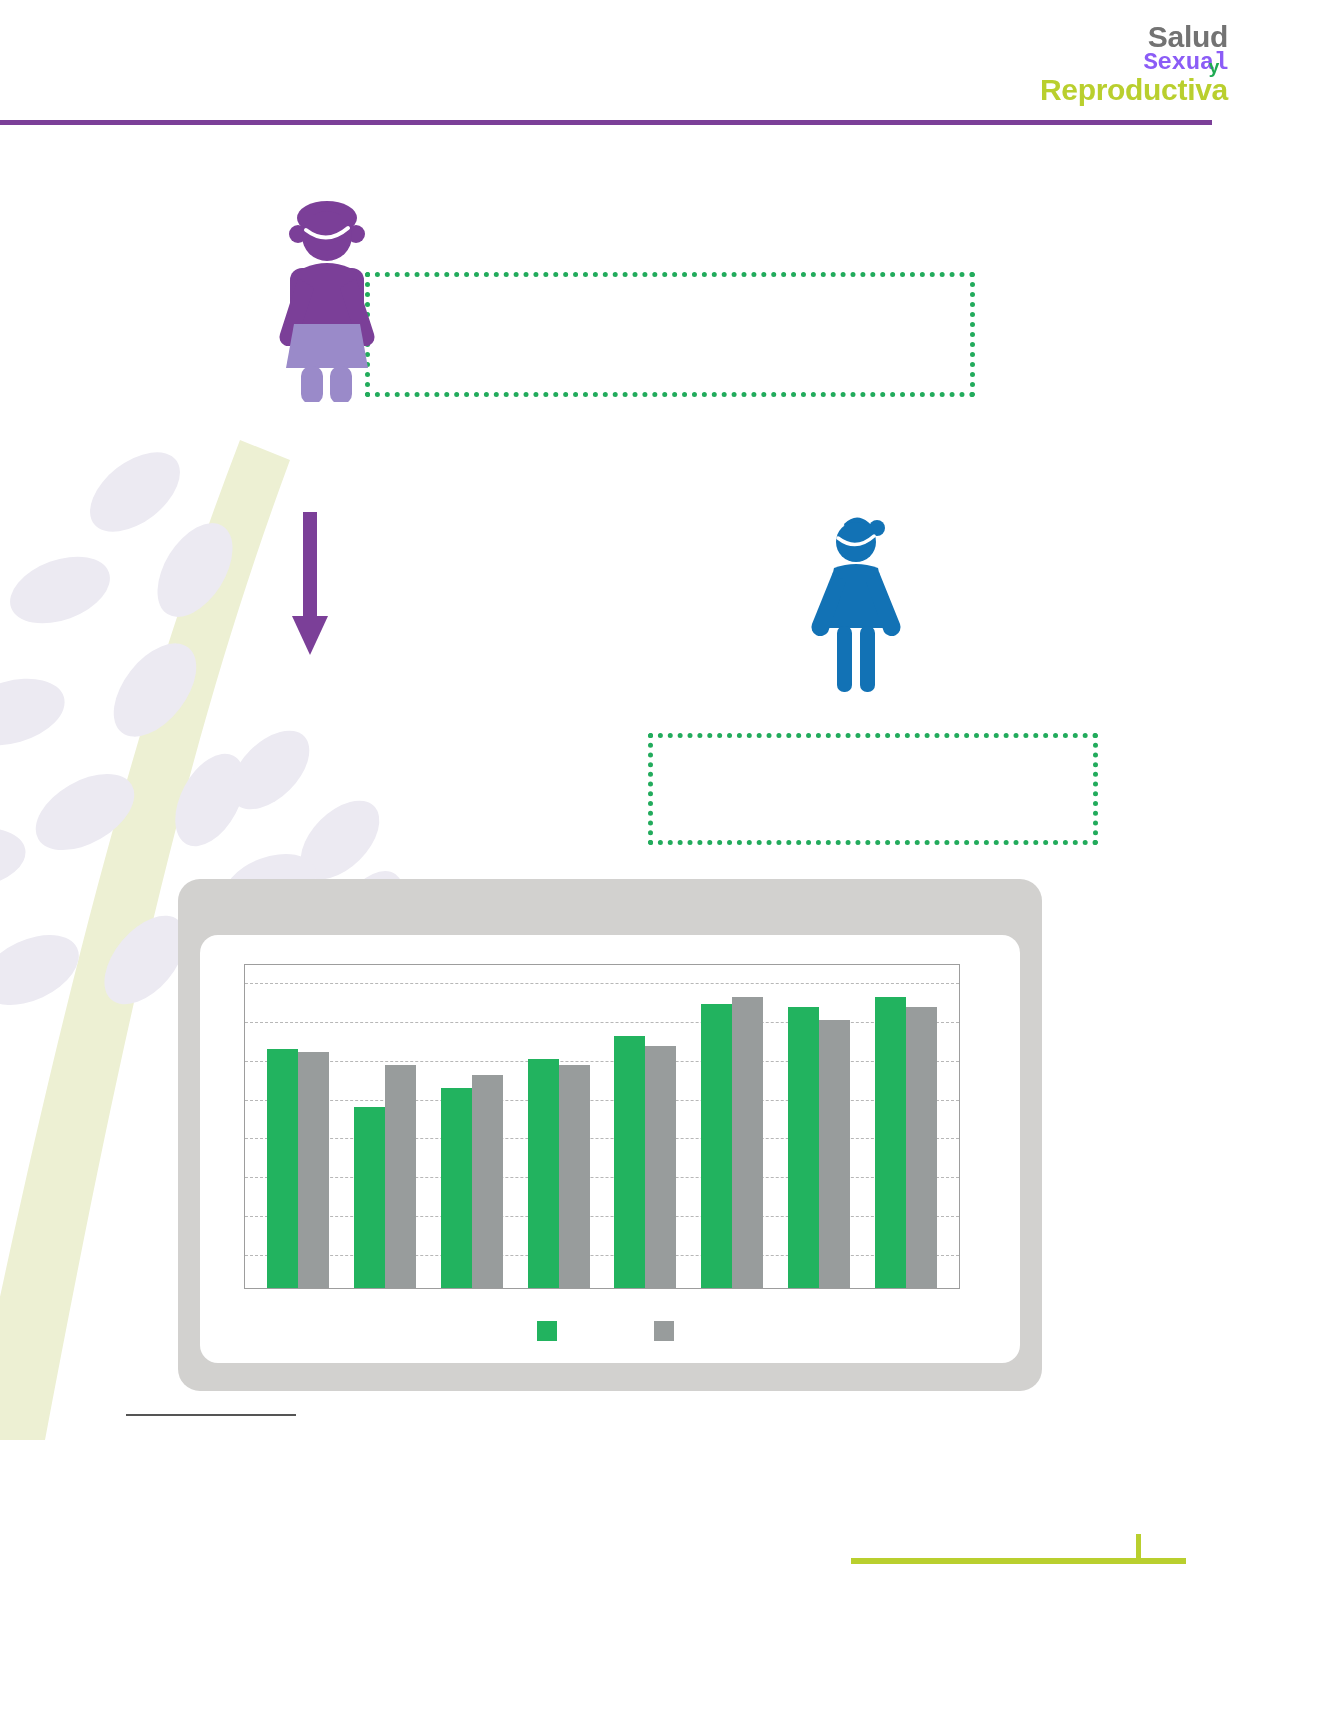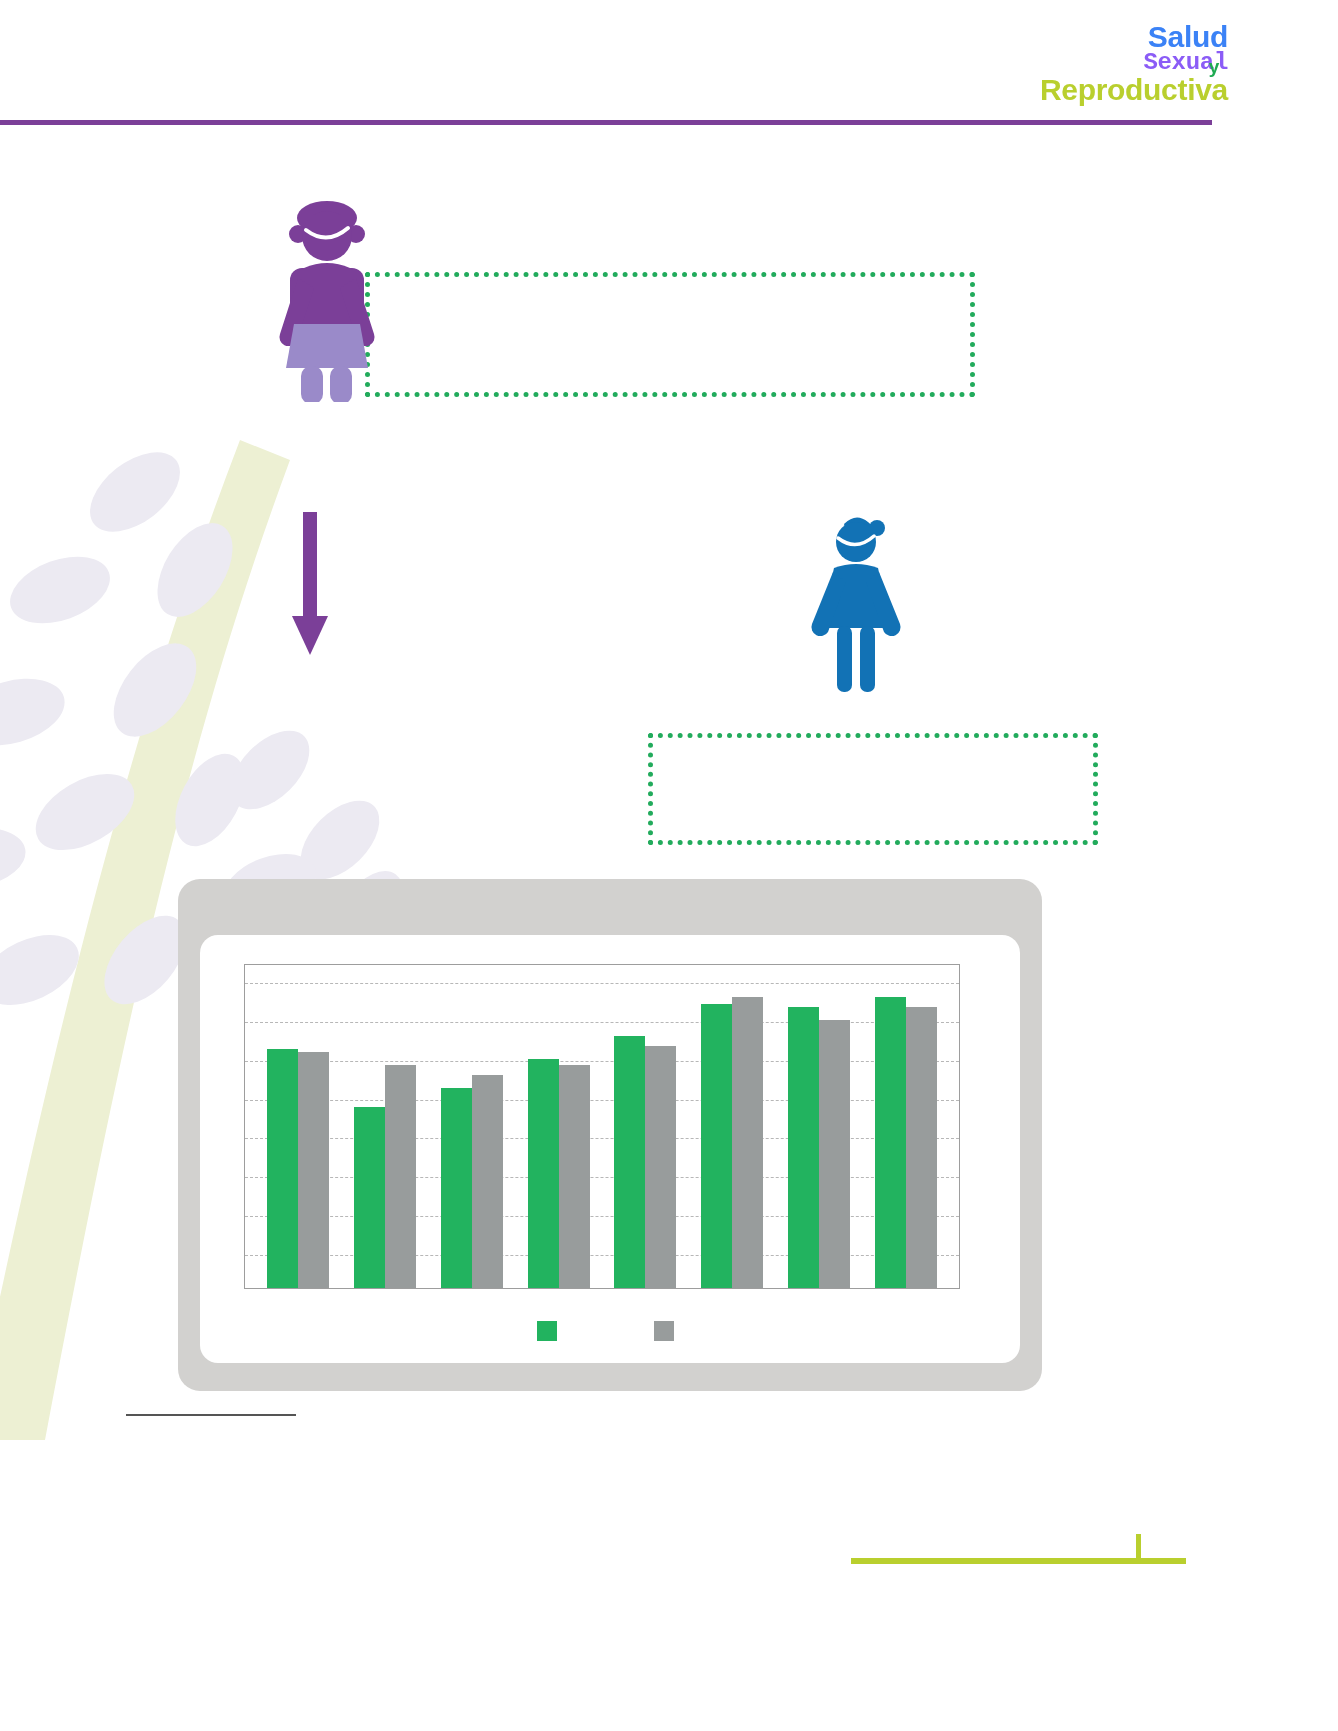--- a/index.html
+++ b/index.html
@@ -9,21 +9,21 @@
     font-family:"Liberation Sans", sans-serif;
   }
   .page{position:absolute;inset:0;}
 
   
   .foliage{position:absolute;left:-60px;top:440px;width:560px;height:1000px;z-index:0;pointer-events:none;}
 
   
   .logo{position:absolute;right:110px;top:22px;text-align:right;z-index:5;}
   .logo div{font-weight:bold;line-height:0.98;letter-spacing:-0.3px;}
-  .logo-salud{font-size:30px;color:#3b82f6;}
+  .logo-salud{font-size:30px;color:#737373;}
   .logo-sexual{font-size:24px;color:#8b5cf6;font-family:Liberation Mono, monospace;}
   .logo-repro{font-size:30px;color:#b9cf2e;position:relative;}
   .logo-y{position:absolute;right:9px;top:-17px;font-size:19px;color:#1faa52;font-weight:bold;}
 
   .header-rule{position:absolute;left:0;top:120px;width:1212px;height:5px;background:#7b3f98;z-index:4;}
 
   
   .fig{position:absolute;z-index:3;}
   .fig-purple{left:268px;top:196px;}
   .fig-blue{left:800px;top:512px;}

